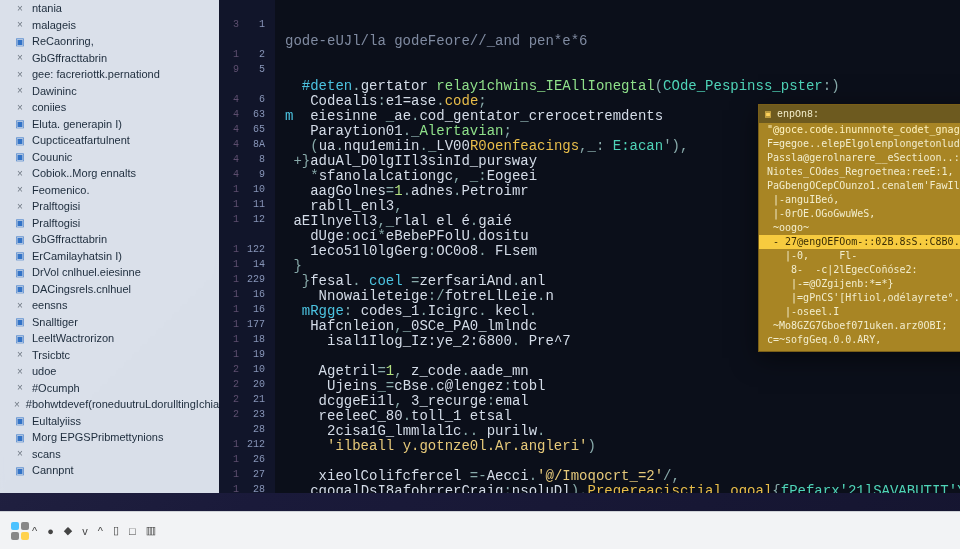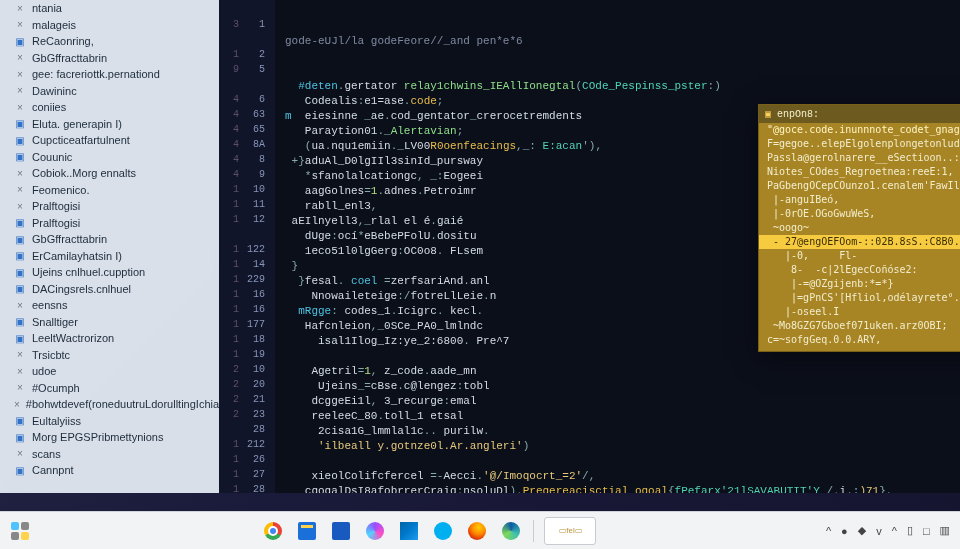--- a/index.html
+++ b/index.html
@@ -34,21 +34,21 @@
 .gutter {
   position: absolute; left: 0; top: 0; width: 56px; height: 100%;
   background: #11152a; color: #596a8a; font-size: 10px;
   padding-top: 4px;
 }
 .gut-row { height: 15px; display: flex; }
 .gut-n1 { width: 24px; text-align: right; padding-right: 4px; color:#657; opacity:.9;}
 .gut-n2 { width: 28px; text-align: right; padding-right: 6px; color:#8795b8; }
 .code-body {
   position: absolute; left: 56px; right: 0; top: 0; bottom: 0;
-  font-size: 11px; line-height: 15px; padding-top: 4px;
+  font-size: 14px; line-height: 15px; padding-top: 4px;
   color: #aab6cb; white-space: pre;
 }
 .code-line { height: 15px; padding-left: 10px; }
 .tk-kw { color: #4cc3e0; }
 .tk-fn { color: #8fe08a; }
 .tk-ty { color: #4fd4b8; }
 .tk-str { color: #e6c97a; font-family: Liberation Mono, monospace; }
 .tk-num { color: #b2e080; }
 .tk-punc { color: #8aa; }
 .tk-id { color: #d4dce8; }
@@ -163,21 +163,21 @@
     <div class="lp-item">
       <span class="lp-ico" style="color: rgb(50, 115, 199);">▣</span>
       <span>GbGffracttabrin</span>
     </div>
     <div class="lp-item">
       <span class="lp-ico" style="color: rgb(50, 115, 199);">▣</span>
       <span>ErCamilayhatsin I)</span>
     </div>
     <div class="lp-item">
       <span class="lp-ico" style="color: rgb(50, 115, 199);">▣</span>
-      <span>Ujeins cnlhuel.cupption</span>
+      <span>DrVol cnlhuel.eiesinne</span>
     </div>
     <div class="lp-item">
       <span class="lp-ico" style="color: rgb(50, 115, 199);">▣</span>
       <span>DACingsrels.cnlhuel</span>
     </div>
     <div class="lp-item">
       <span class="lp-ico" style="color: rgb(113, 122, 133);">×</span>
       <span>eensns</span>
     </div>
     <div class="lp-item">
@@ -391,50 +391,20 @@
   <div class="tb-left">
     <div class="tb-ico">
         <div class="widgets-ico">
           <span></span>
           <span></span>
           <span></span>
           <span></span>
         </div>
       </div>
   </div>
-  <div class="tb-center">
-    <div class="tb-ico">
-        <div class="chrome-ball"></div>
-      </div>
-    <div class="tb-ico">
-        <div class="files-ico"></div>
-      </div>
-    <div class="tb-ico">
-        <div class="word-ico"></div>
-      </div>
-    <div class="tb-ico">
-        <div class="copilot-ico"></div>
-      </div>
-    <div class="tb-ico">
-        <div class="vscode-ico"></div>
-      </div>
-    <div class="tb-ico">
-        <div class="skype-ico"></div>
-      </div>
-    <div class="tb-ico">
-        <div class="firefox-ball"></div>
-      </div>
-    <div class="tb-ico">
-        <div class="edge-ball"></div>
-      </div>
-    <div style="width:1px;height:22px;background:#c9ccd2;"></div>
-    <div class="tb-app">
-        <span style="font-size:8px;color:#b8923d;">▭fel▭</span>
-      </div>
-  </div>
   <div class="tb-right" id="tray">
       <span>^</span>
       <span>●</span>
       <span>◆</span>
       <span>v</span>
       <span>^</span>
       <span>▯</span>
       <span>□</span>
       <span>▥</span>
     </div>

